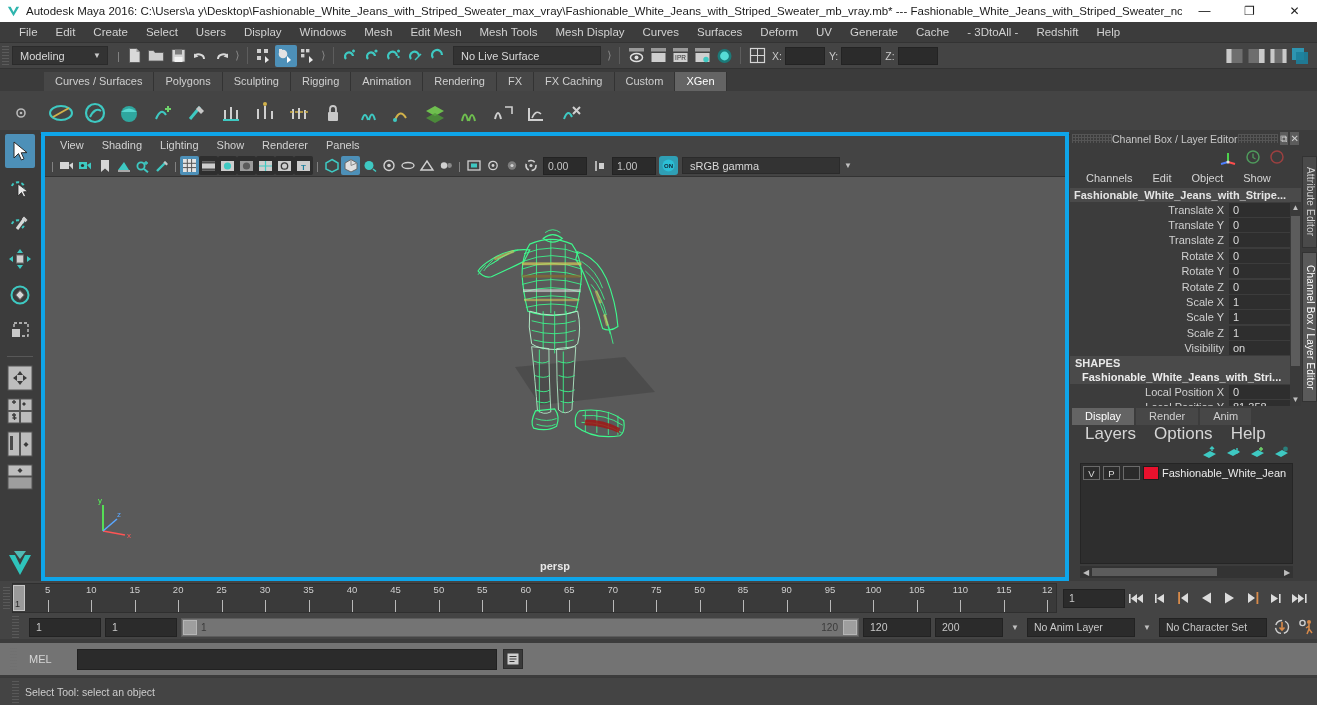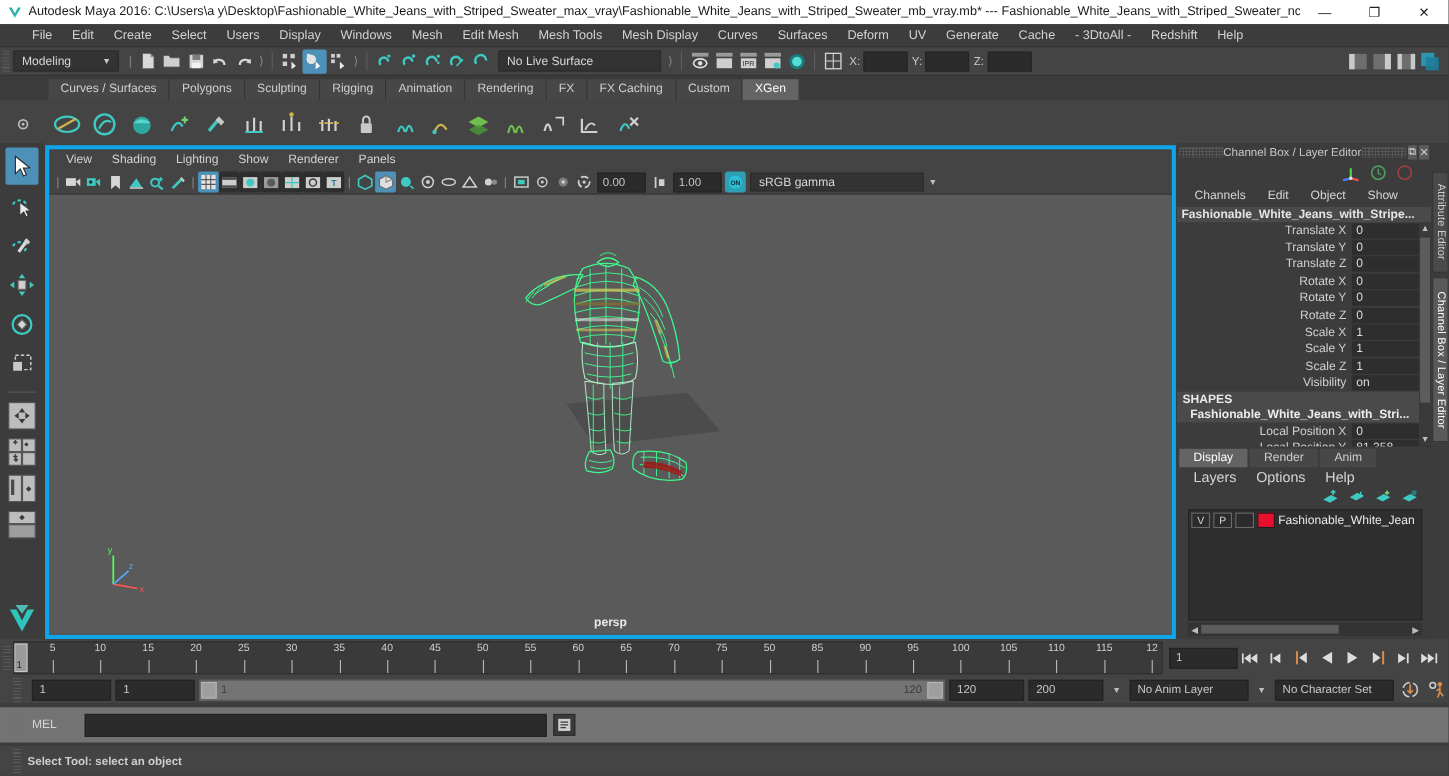--- a/index.html
+++ b/index.html
@@ -20,21 +20,21 @@
     font-size:11.5px; white-space:nowrap; overflow:hidden;
   }
   .title-logo { width:15px; height:15px; margin-right:5px; flex:0 0 auto; }
   .title-text { flex:1 1 auto; overflow:hidden; text-overflow:clip; }
   .win-btns { display:flex; flex:0 0 auto; height:22px; }
   .win-btn { width:45px; height:22px; display:flex; align-items:center; justify-content:center;
              color:#202020; font-size:12px; }
 
   
   .menubar { height:21px; background:#3c3c3c; display:flex; align-items:center;
-             padding-left:20px; border-bottom:1px solid #333; }
+             padding-left:10px; border-bottom:1px solid #333; }
   .menubar .mi { padding:0 9px; height:21px; line-height:21px; font-size:11.5px; color:#d2d2d2; }
 
   
   .statusline { height:26px; background:#444444; display:flex; align-items:center;
                 padding-left:2px; border-bottom:1px solid #333; }
   .grip { width:7px; height:20px; flex:0 0 auto;
           background-image:repeating-linear-gradient(to bottom,#6e6e6e 0px,#6e6e6e 1px,transparent 1px,transparent 3px);
           background-size:3px 100%; background-repeat:repeat-x; opacity:.55; margin-right:3px; }
   .combo { height:19px; background:#333333; border:1px solid #2b2b2b; display:flex; align-items:center;
            color:#d8d8d8; font-size:11px; padding:0 2px 0 7px; position:relative; }
@@ -125,21 +125,21 @@
   .chan-scroll .thumb { position:absolute; left:1px; right:1px; top:14px; height:150px; background:#5c5c5c; }
   .chan-scroll .ar { position:absolute; left:0; right:0; height:12px; color:#c0c0c0;
                      font-size:8px; text-align:center; line-height:12px; }
 
   .layer-tabs { display:flex; height:19px; align-items:flex-end; padding-left:2px; }
   .ltab { height:17px; line-height:17px; padding:0 13px; font-size:11px; background:#474747;
           color:#cfcfcf; margin-right:2px; }
   .ltab.active { background:#646464; color:#ffffff; }
   .layerbox { flex:1 1 auto; background:#3c3c3c; display:flex; flex-direction:column; min-height:0; }
   .layer-menu { height:18px; display:flex; align-items:center; padding-left:6px; }
-  .layer-menu .mi { padding:0 9px; font-size:13px; line-height:18px; }
+  .layer-menu .mi { padding:0 9px; font-size:17px; line-height:18px; }
   .layer-icons { height:20px; display:flex; align-items:center; justify-content:flex-end;
                  padding-right:12px; gap:9px; }
   .layer-list { flex:1 1 auto; background:#2e2e2e; border:1px solid #252525; margin:0 8px 0 10px; min-height:0; }
   .layer-row { display:flex; align-items:center; gap:3px; padding:2px 2px; }
   .lchip { width:17px; height:14px; background:#2b2b2b; border:1px solid #6a6a6a; color:#d8d8d8;
            font-size:9.5px; display:flex; align-items:center; justify-content:center; }
   .lswatch { width:16px; height:14px; border:1px solid #1d1d1d; }
   .lname { font-size:11px; color:#eaeaea; white-space:nowrap; overflow:hidden; }
   .layer-hscroll { height:12px; margin:2px 8px 3px 10px; background:#333; position:relative; display:flex;
                    align-items:center; }
@@ -180,21 +180,21 @@
   .mel-lbl { width:42px; font-size:11px; color:#d5d5d5; }
   .mel-input { width:420px; height:21px; background:#2b2b2b; border:1px solid #212121; }
   .mel-echo { flex:1 1 auto; font-size:11px; color:#cfcfcf; white-space:nowrap; overflow:hidden;
               padding-left:6px; }
   .mel-btn { width:20px; height:20px; margin-right:8px; display:flex; align-items:center; justify-content:center;
              background:#3a3a3a; border:1px solid #2c2c2c; }
 
   
   .helprow { position:absolute; left:0; right:0; bottom:0; height:28px; background:#444444;
              display:flex; align-items:center; padding-left:12px; border-top:1px solid #3a3a3a; }
-  .helptext { font-size:10.5px; color:#cdcdcd;font-weight:bold; }
+  .helptext { font-size:10.5px; color:#cdcdcd; }
   .vgrip { width:7px; height:22px;
            background-image:repeating-linear-gradient(to bottom,#6e6e6e 0 1px,transparent 1px 3px);
            opacity:.5; margin-right:6px; flex:0 0 auto; }
 </style>
 </head>
 <body>
 
 <div class="app">
 
   <div class="titlebar">

